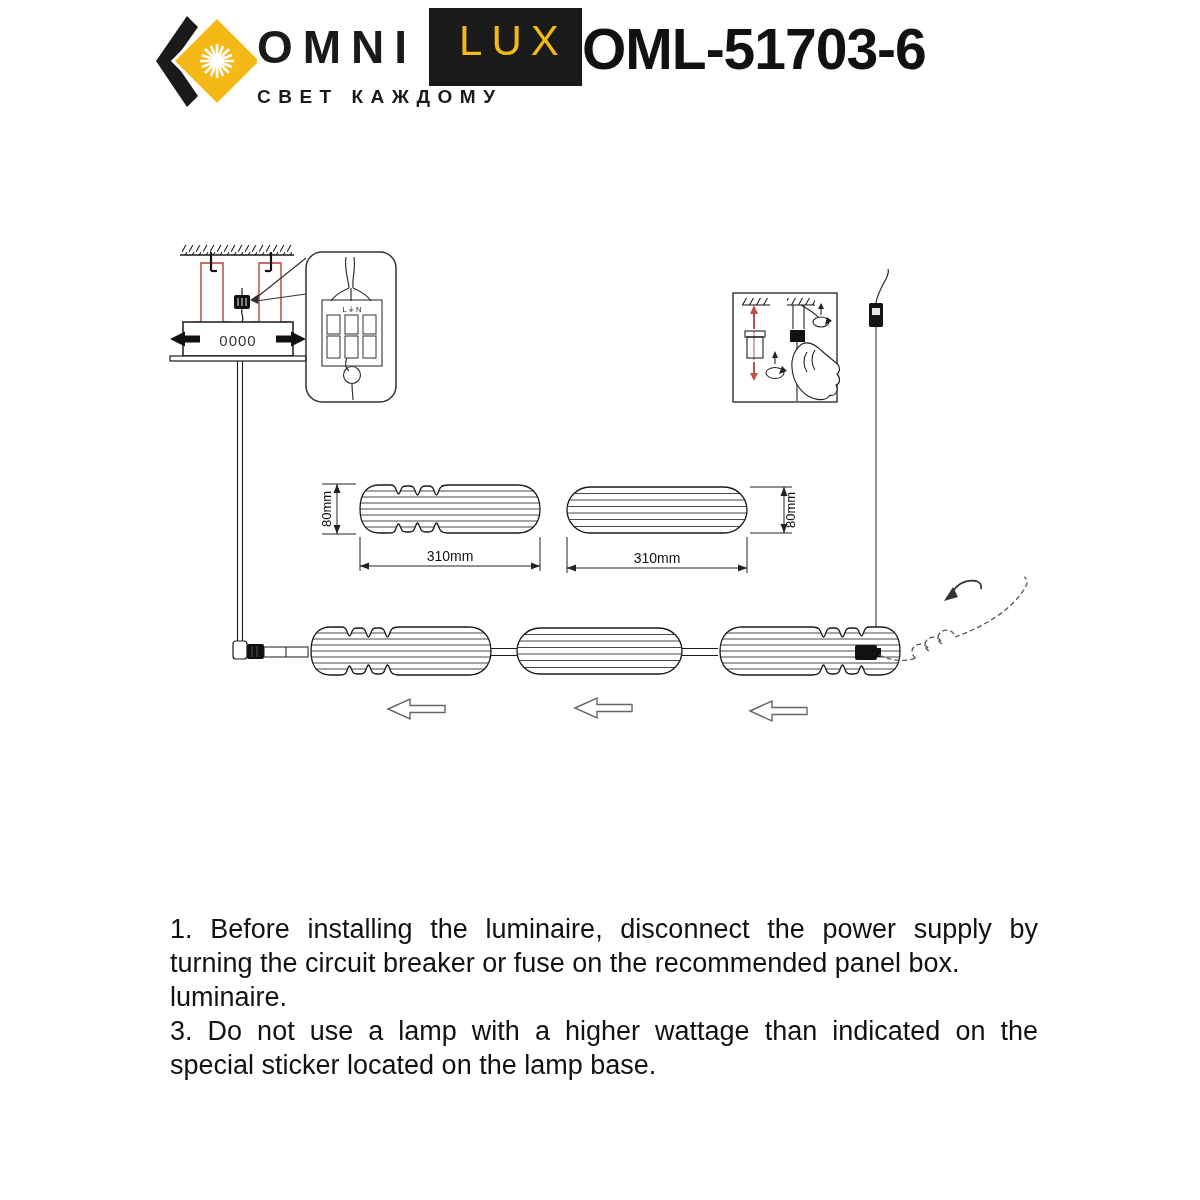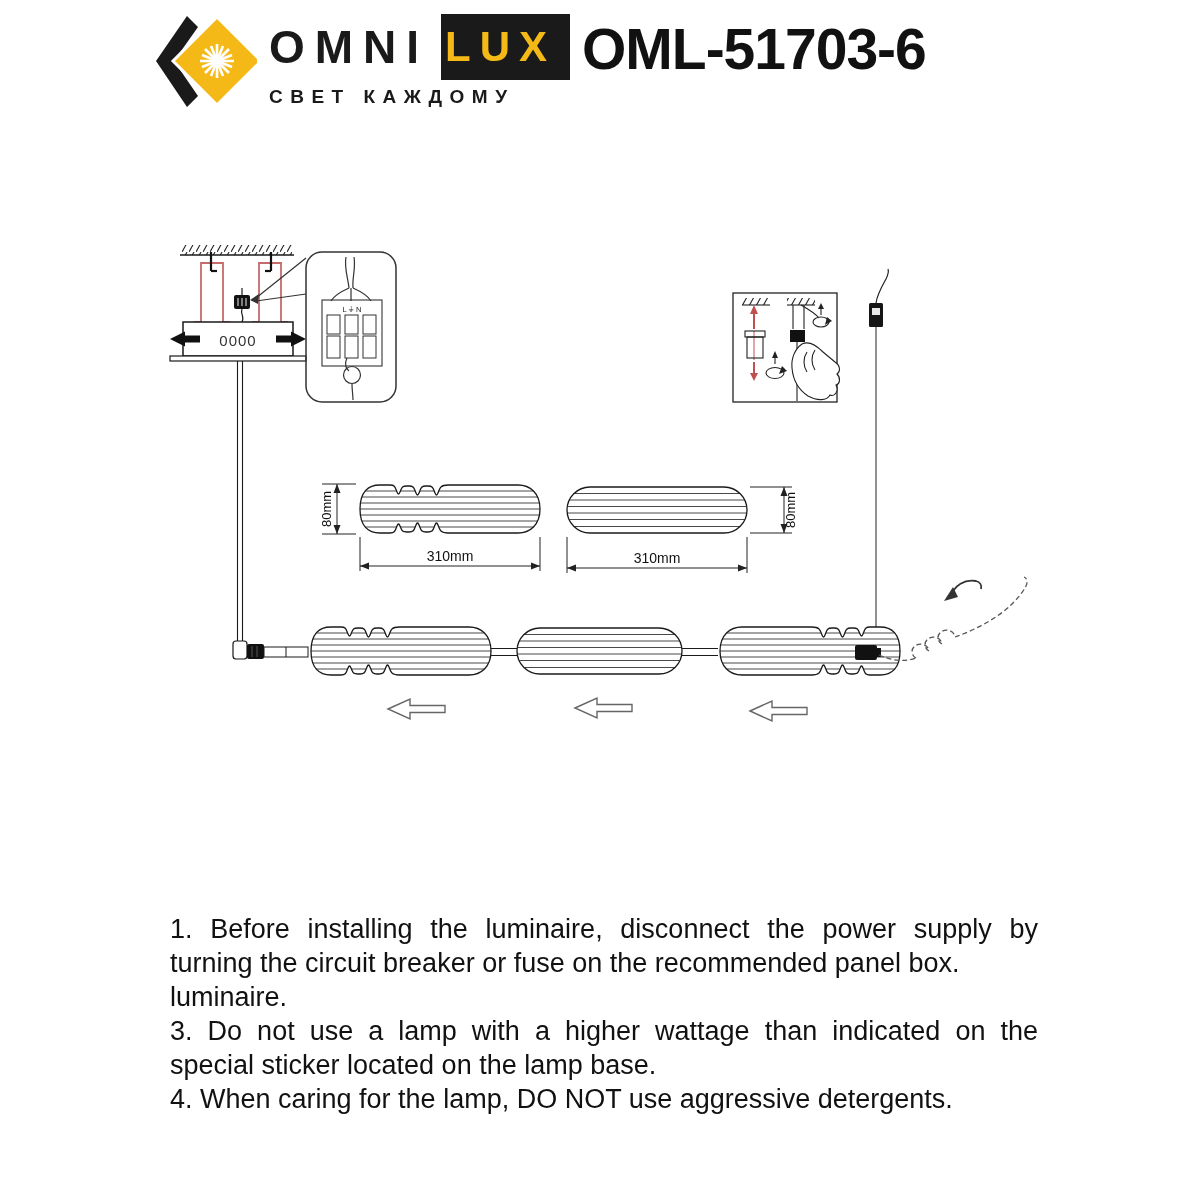--- a/index.html
+++ b/index.html
@@ -1,24 +1,24 @@
 <!DOCTYPE html>
 <html><head>
 <meta charset="utf-8">
 <style>
   html,body{margin:0;padding:0;background:#fff;}
   body{width:1200px;height:1200px;position:relative;overflow:hidden;
        font-family:"Liberation Sans", sans-serif;color:#111;}
   
   .logo-row{position:absolute;left:155px;top:12px;display:flex;align-items:flex-start;}
-  .brand{margin-left:12px;}
+  .brand{}
   .brand-top{display:flex;align-items:center;height:70px;}
   .omni{font-size:46px;font-weight:bold;letter-spacing:10px;color:#1a1a1a;}
   .lux-box{margin-left:12px;background:#1a1a1a;color:#F5B917;font-size:42px;
-           font-weight:bold;letter-spacing:9px;padding:0 14px 0 4px;height:66px;
+           font-weight:normal;letter-spacing:9px;padding:0 14px 0 30px;height:78px;
            line-height:66px;display:inline-block;}
   .tagline{margin-top:4px;font-size:19px;letter-spacing:7.5px;font-weight:700;color:#1a1a1a;}
   .model{position:absolute;left:582px;top:16px;font-size:57px;font-weight:bold;
          letter-spacing:-1px;color:#111;white-space:nowrap;}
   
   svg.diagram{position:absolute;left:0;top:0;}
   
   .instructions{position:absolute;left:170px;top:912px;width:868px;font-size:27px;
                 line-height:34px;color:#111;}
   .iline{text-align:justify;}
@@ -263,14 +263,13 @@
     <polygon transform="translate(750,700)" points="0,11 22,1 22,7.5 57,7.5 57,14.5 22,14.5 22,21"></polygon>
   </g>
 </svg>
 
 <div class="instructions">
   <div class="iline just">1. Before installing the luminaire, disconnect the power supply by</div>
   <div class="iline">turning the circuit breaker or fuse on the recommended panel box.</div>
   <div class="iline">luminaire.</div>
   <div class="iline just">3. Do not use a lamp with a higher wattage than indicated on the</div>
   <div class="iline">special sticker located on the lamp base.</div>
-  <div class="iline">4. When caring for the lamp, DO NOT use aggressive detergents.</div>
 </div>
 
 </body></html>

